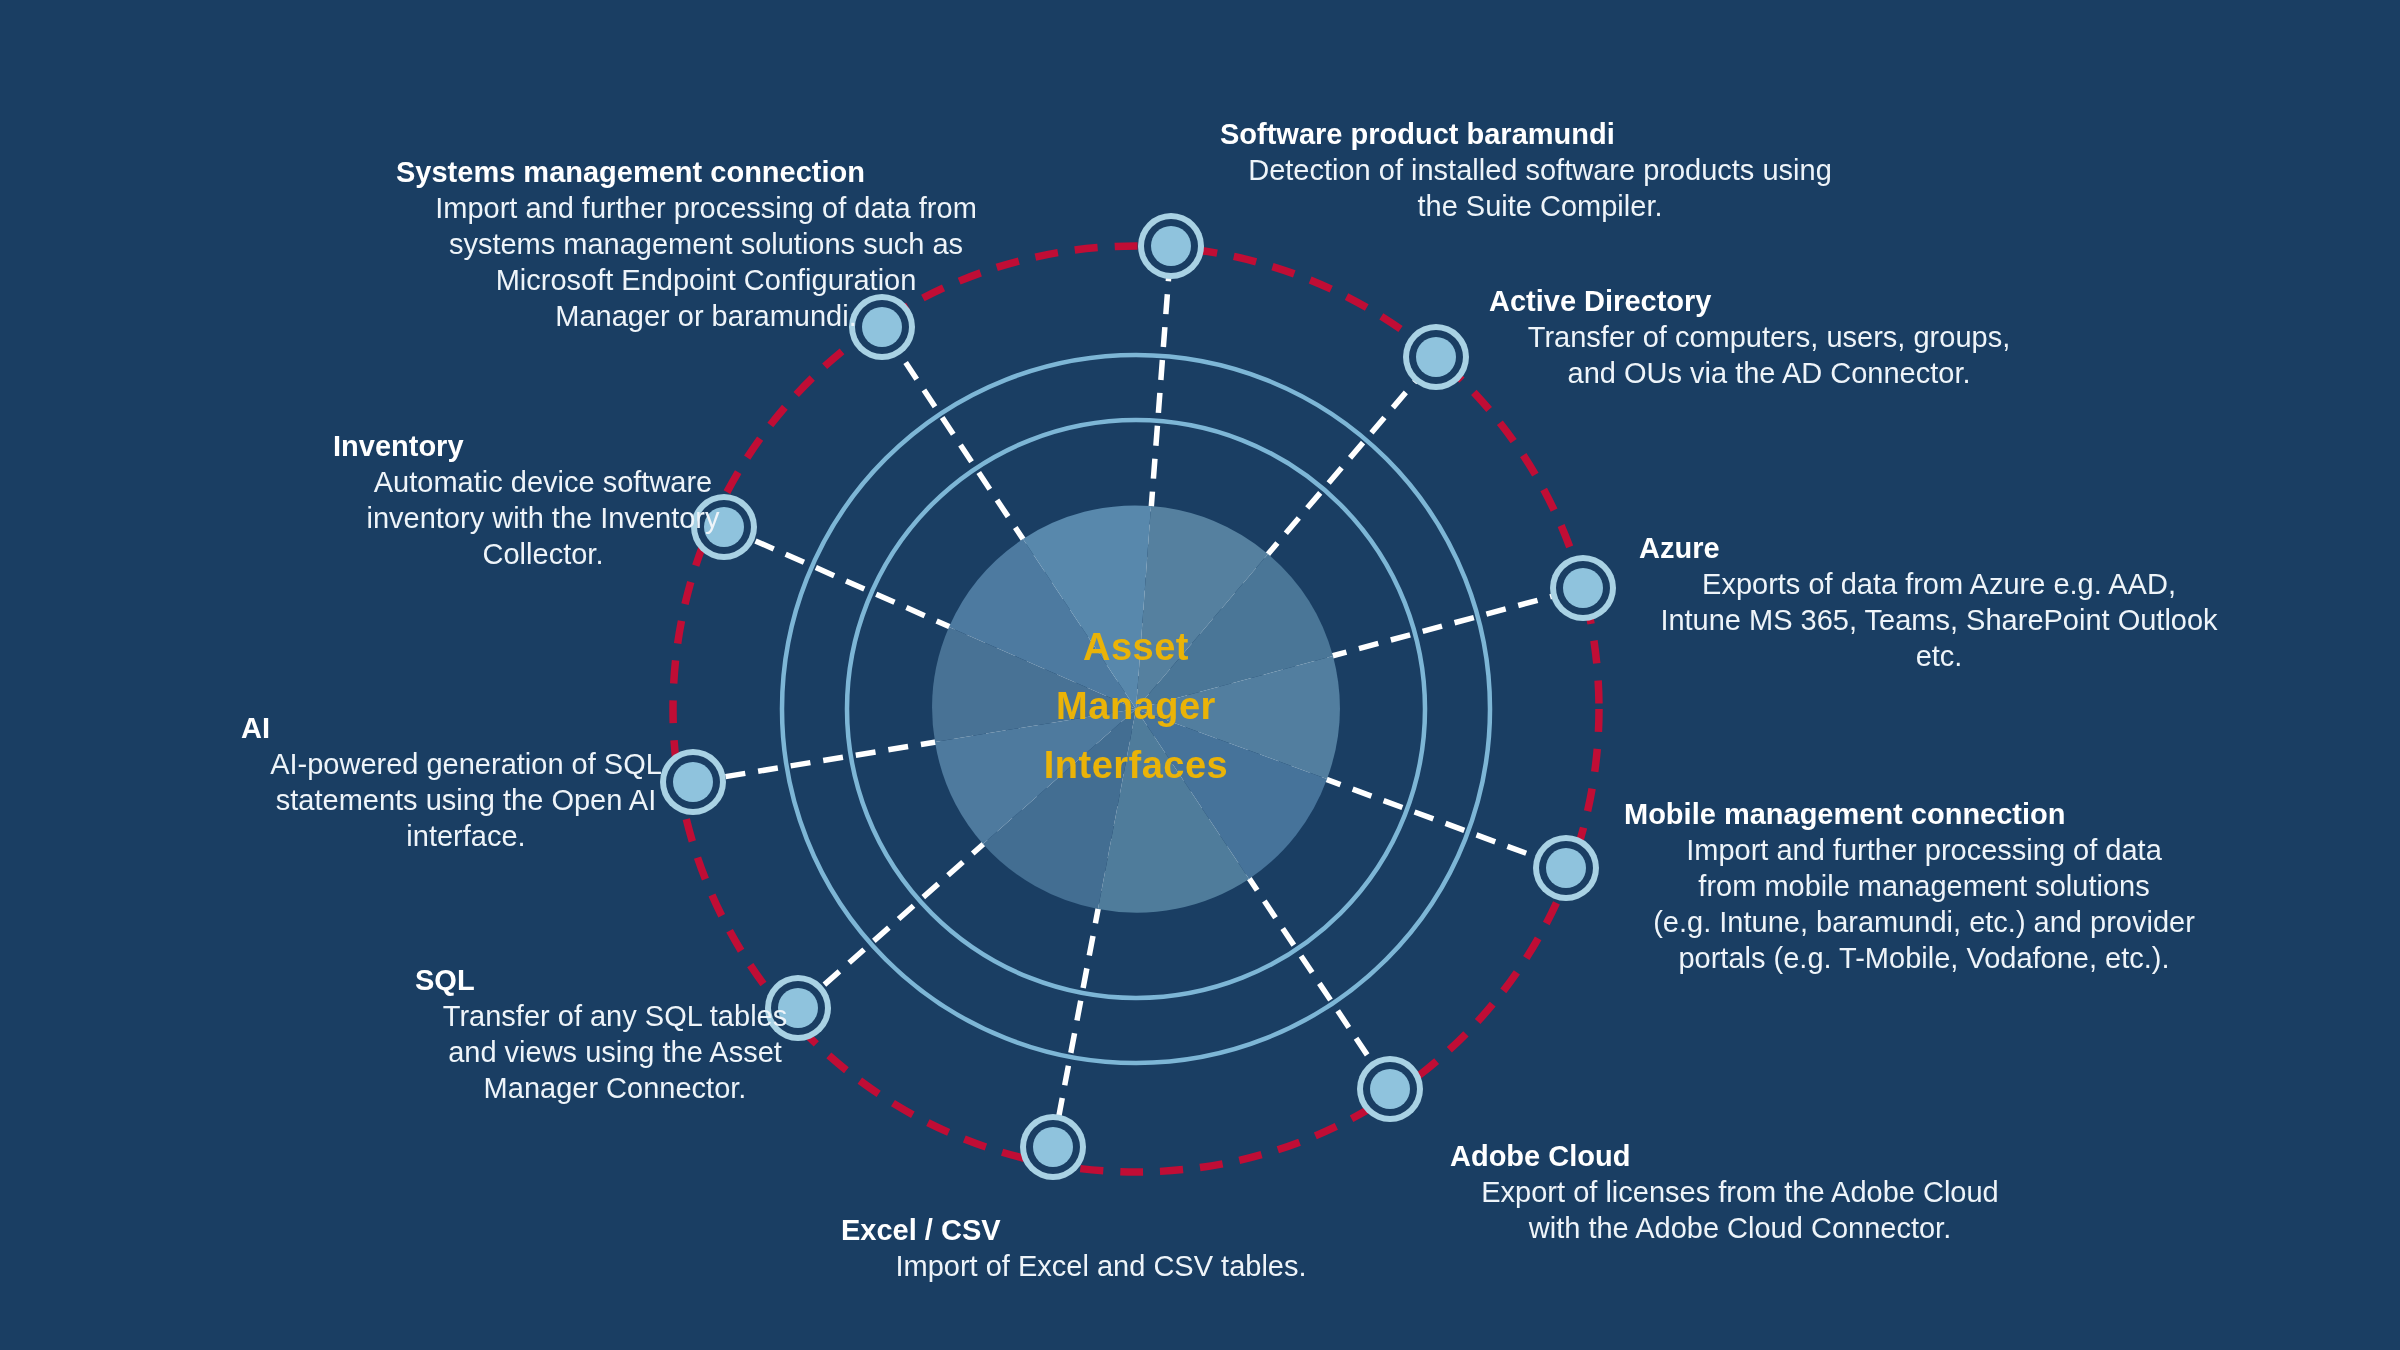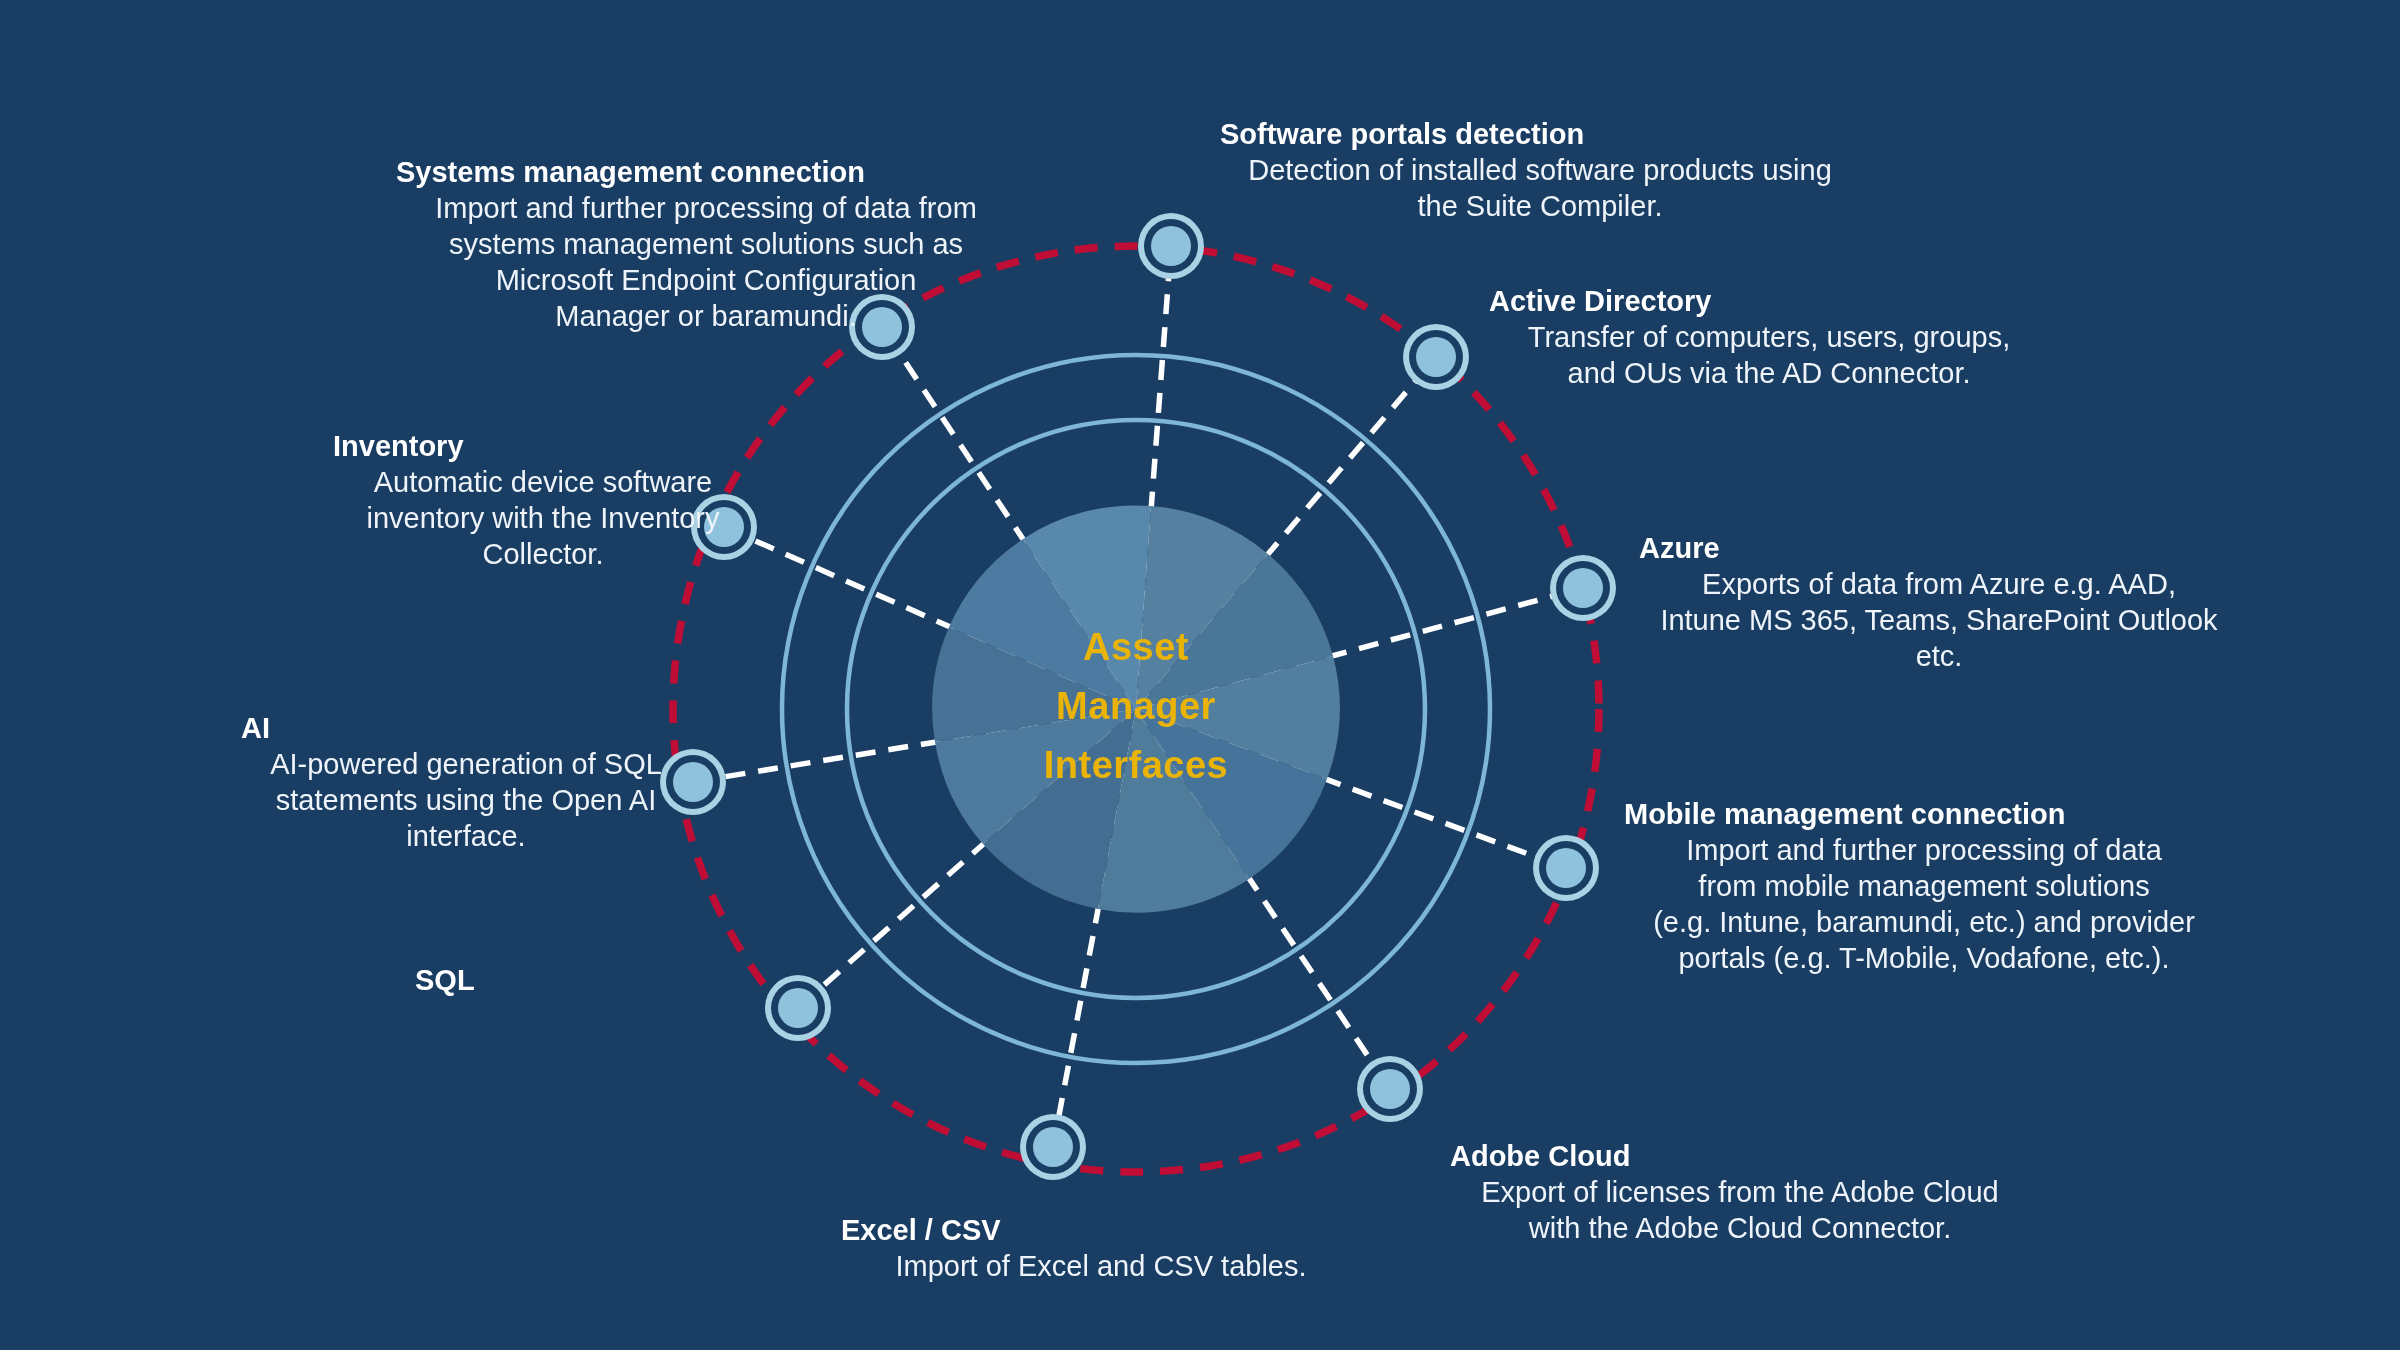--- a/index.html
+++ b/index.html
@@ -141,21 +141,21 @@
         <circle cx="882" cy="327" r="20" fill="#8fc3dd"></circle>
       </g>
     </g>
   </svg>
 
   <div class="hub-title">Asset
 Manager
 Interfaces</div>
 
   <div class="label" style="left:1220px; top:116px; width:640px;">
-    <div class="label-title">Software portals detection</div>
+    <div class="label-title">Software product baramundi</div>
     <div class="label-desc">Detection of installed software products using
 the Suite Compiler.</div>
   </div>
 
   <div class="label" style="left:1489px; top:283px; width:560px;">
     <div class="label-title">Active Directory</div>
     <div class="label-desc">Transfer of computers, users, groups,
 and OUs via the AD Connector.</div>
   </div>
 
@@ -180,20 +180,23 @@
 with the Adobe Cloud Connector.</div>
   </div>
 
   <div class="label" style="left:841px; top:1212px; width:520px;">
     <div class="label-title">Excel / CSV</div>
     <div class="label-desc">Import of Excel and CSV tables.</div>
   </div>
 
   <div class="label" style="left:415px; top:962px; width:400px;">
     <div class="label-title">SQL</div>
+    <div class="label-desc">Transfer of any SQL tables
+and views using the Asset
+Manager Connector.</div>
   </div>
 
   <div class="label" style="left:241px; top:710px; width:450px;">
     <div class="label-title">AI</div>
     <div class="label-desc">AI-powered generation of SQL
 statements using the Open AI
 interface.</div>
   </div>
 
   <div class="label" style="left:300px; top:428px; width:420px;margin-left:33px;">

